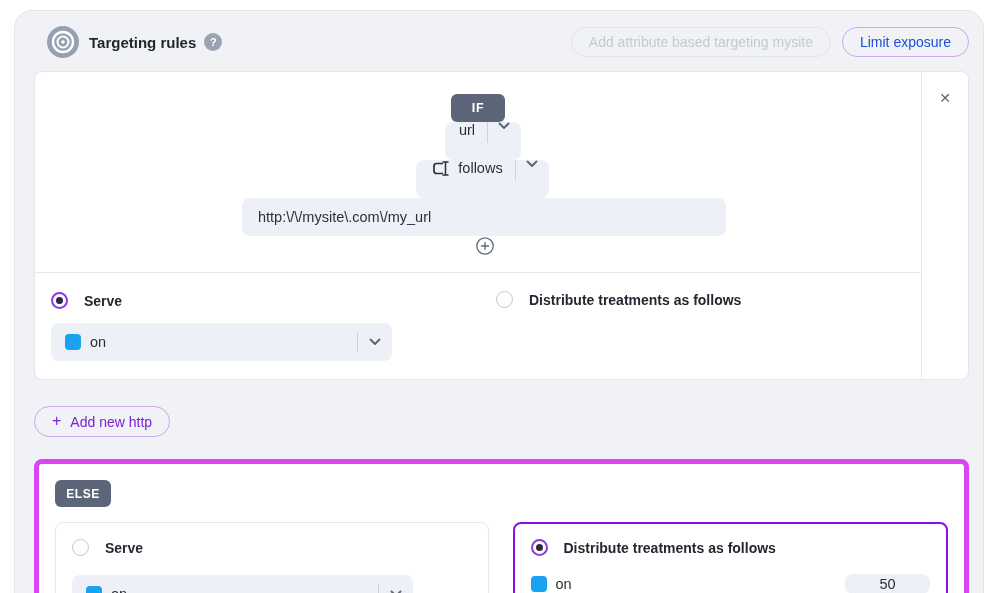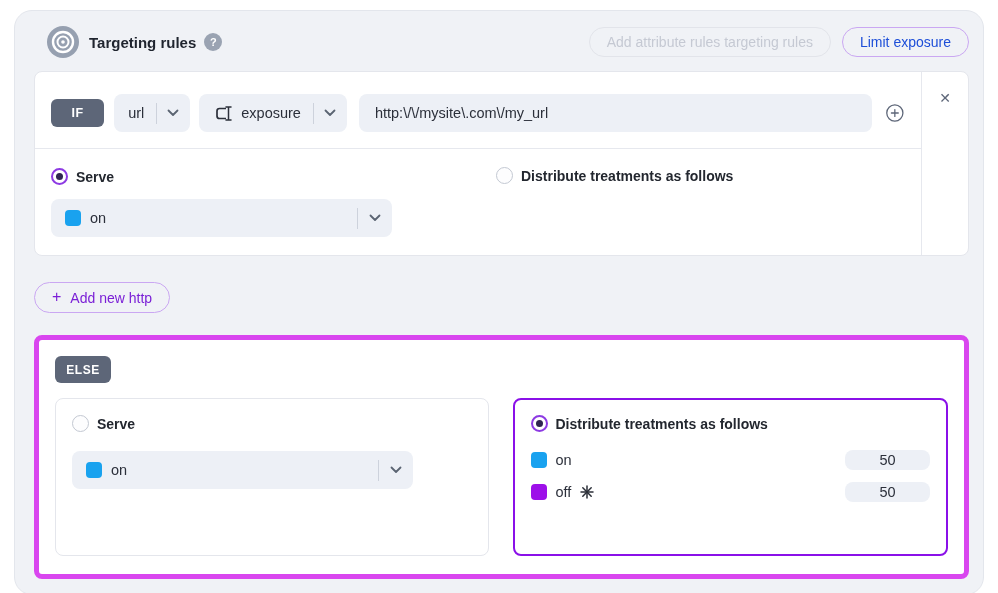--- a/index.html
+++ b/index.html
@@ -50,61 +50,61 @@
     display: flex;
     overflow: hidden;
   }
   .rule-main { flex: 1; padding: 22px 16px 18px; min-width: 0; }
   .rule-side {
     flex: 0 0 47px; border-left: 1px solid #e6e8ee;
     display: flex; justify-content: center; align-items: flex-start;
     padding-top: 19px;
   }
   .close-icon { font-size: 14px; color: #5d6678; cursor: pointer; line-height: 1; font-family: "DejaVu Sans", sans-serif; }
-  .cond-row { display: flex; align-items: center; }
+  .cond-row { display: flex; align-items: center; flex-direction: column; }
   .badge {
     background: #5d6678; color: #fff; font-size: 12.5px; font-weight: 700;
     letter-spacing: 0.6px; border-radius: 6px;
     display: inline-flex; align-items: center; justify-content: center;
   }
   .if-badge { width: 54px; height: 28px; }
   .select {
     height: 38px; background: #edf0f6; border-radius: 8px;
-    display: inline-flex; align-items: center;
+    display: inline-flex; align-items: flex-start;
     padding: 0 11px 0 14px; cursor: pointer;
     font-size: 14.5px; color: #2b2f3a;
   }
   .sel-divider { width: 1px; height: 21px; background: #cdd2dc; display: inline-block; }
   .select .sel-divider { margin: 0 10px 0 12px; }
   .attr-select { margin-left: 10px; }
   .matcher-select { margin-left: 9px; }
   .matcher-icon { margin-right: 7px; display: inline-flex; }
   .value-input {
-    height: 38px; width: 521px; margin-left: 12px;
+    height: 38px; width: 484px; margin-left: 12px;
     background: #edf0f6; border: none; border-radius: 8px;
     font-size: 14.5px; color: #2b2f3a; padding: 0 16px;
     font-family: inherit;
   }
   .plus-circle { margin-left: 13px; display: inline-flex; cursor: pointer; }
   .rule-divider { height: 1px; background: #e6e8ee; margin: 16px -16px 0; }
   .serve-row { display: flex; align-items: center; margin-top: 17px; }
   .serve-col { width: 445px; }
   .radio-wrap { display: inline-flex; align-items: center; cursor: pointer; }
   .radio {
     width: 17px; height: 17px; border-radius: 50%;
     border: 1.5px solid #c3c8d2; background: #fdfdfe;
     display: inline-flex; align-items: center; justify-content: center;
     flex: 0 0 auto;
   }
   .radio.checked { border: 2px solid #8d3ae3; background: #fff; }
   .radio.checked::after {
     content: ""; width: 7px; height: 7px; border-radius: 50%;
     background: #2f2550;
   }
-  .radio-label { font-size: 14px; font-weight: 700; margin-left: 8px; color: #23272f; }
+  .radio-label { font-size: 14px; font-weight: 700; margin-left: 16px; color: #23272f; }
   
   .tselect {
     width: 341px; height: 38px; background: #edf0f6; border-radius: 8px;
     display: flex; align-items: center; padding: 0 11px 0 14px;
     cursor: pointer; margin-top: 14px;
   }
   .swatch { width: 16px; height: 16px; border-radius: 4px; flex: 0 0 auto; }
   .tselect-label { font-size: 14.5px; color: #2b2f3a; margin-left: 9px; flex: 1; }
   .tselect .sel-divider { margin-right: 11px; }
   
@@ -147,21 +147,21 @@
   <div class="panel-header">
     <svg class="target-icon" viewBox="0 0 32 32">
       <circle cx="16" cy="16" r="16" fill="#96a0b0"></circle>
       <circle cx="16" cy="16" r="10" fill="none" stroke="#fff" stroke-width="2.4"></circle>
       <circle cx="16" cy="16" r="5.5" fill="none" stroke="#fff" stroke-width="2"></circle>
       <circle cx="16" cy="16" r="1.8" fill="#fff"></circle>
     </svg>
     <h2 class="panel-title">Targeting rules</h2>
     <span class="help-icon">?</span>
     <div class="header-spacer"></div>
-    <button class="pill-btn btn-disabled">Add attribute rules targeting rules</button>
+    <button class="pill-btn btn-disabled">Add attribute based targeting mysite</button>
     <button class="pill-btn btn-purple">Limit exposure</button>
   </div>
 
   
   <div class="rule-card">
     <div class="rule-main">
       <div class="cond-row">
         <span class="badge if-badge">IF</span>
 
         <div class="select attr-select">
@@ -170,21 +170,21 @@
           <svg width="12" height="8" viewBox="0 0 12 8">
             <path d="M1.5 1.5 L6 6 L10.5 1.5" stroke="#5b6472" stroke-width="1.8" fill="none" stroke-linecap="round" stroke-linejoin="round"></path>
           </svg>
         </div>
 
         <div class="select matcher-select">
           <svg class="matcher-icon" width="21" height="17" viewBox="0 0 21 17">
             <path d="M13 3.5 H6.5 Q4 3.5 4 6 V11 Q4 13.5 6.5 13.5 H13" fill="none" stroke="#2b2f3a" stroke-width="1.7"></path>
             <path d="M15.5 2 V15 M13 2 H18 M13 15 H18" fill="none" stroke="#2b2f3a" stroke-width="1.5" stroke-linecap="round"></path>
           </svg>
-          <span>exposure</span>
+          <span>follows</span>
           <span class="sel-divider"></span>
           <svg width="12" height="8" viewBox="0 0 12 8">
             <path d="M1.5 1.5 L6 6 L10.5 1.5" stroke="#5b6472" stroke-width="1.8" fill="none" stroke-linecap="round" stroke-linejoin="round"></path>
           </svg>
         </div>
 
         <input class="value-input" type="text" value="http:\/\/mysite\.com\/my_url" style="">
 
         <svg class="plus-circle" width="20" height="20" viewBox="0 0 20 20">
           <circle cx="10" cy="10" r="8.2" fill="none" stroke="#5d6678" stroke-width="1.3"></circle>

